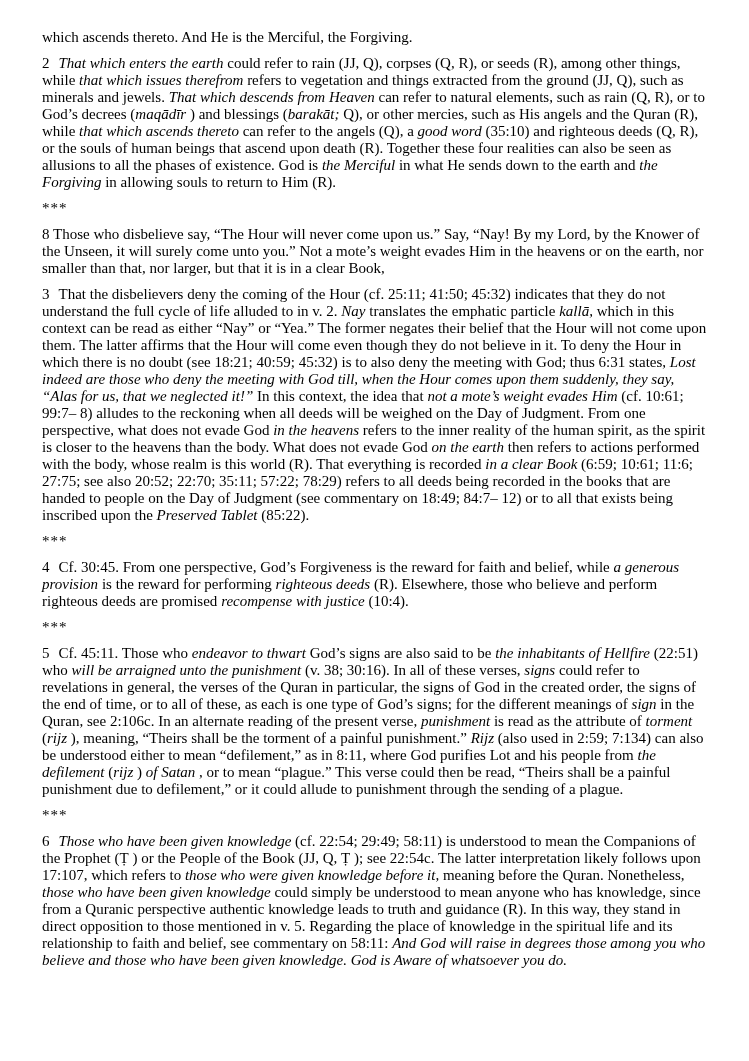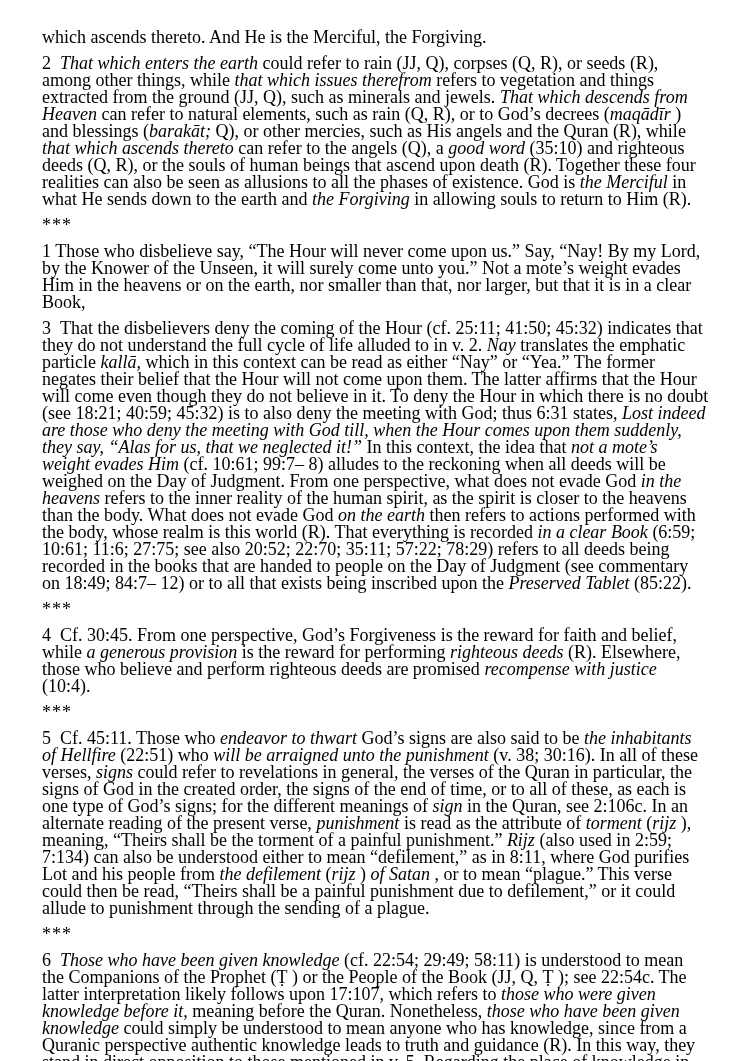--- a/index.html
+++ b/index.html
@@ -8,21 +8,21 @@
     background: #e8e8e8;
   }
   .page {
     position: relative;
     width: 749px;
     height: 1061px;
     margin: 0 auto;
     background: #ffffff;
     color: #000000;
     font-family: "Liberation Serif", "DejaVu Serif", serif;
-    font-size: 18px;
+    font-size: 15px;
     line-height: 17px;
     box-sizing: border-box;
     padding: 29px 40px 20px 42px;
     overflow: hidden;
     text-align: left;
   }
   .text-column {
     width: 100%;
   }
   p.para, p.separator {
@@ -43,21 +43,21 @@
   }
 </style>
 </head>
 <body>
 
 <div class="page">
   <div class="text-column">
       <p class="para verse"><span>which ascends thereto. And He is the Merciful, the Forgiving.</span></p>
       <p class="para commentary"><span class="para-num">2</span><em>That which enters the earth</em><span> could refer to rain (JJ, Q), corpses (Q, R), or seeds (R), among other things, while </span><em>that which issues therefrom</em><span> refers to vegetation and things extracted from the ground (JJ, Q), such as minerals and jewels. </span><em>That which descends from Heaven</em><span> can refer to natural elements, such as rain (Q, R), or to God’s decrees (</span><em>maqādīr</em><span> ) and blessings (</span><em>barakāt;</em><span> Q), or other mercies, such as His angels and the Quran (R), while </span><em>that which ascends thereto</em><span> can refer to the angels (Q), a </span><em>good word</em><span> (35:10) and righteous deeds (Q, R), or the souls of human beings that ascend upon death (R). Together these four realities can also be seen as allusions to all the phases of existence. God is </span><em>the Merciful</em><span> in what He sends down to the earth and </span><em>the Forgiving</em><span> in allowing souls to return to Him (R).</span></p>
       <p class="separator">***</p>
-      <p class="para verse"><span>1 Those who disbelieve say, “The Hour will never come upon us.” Say, “Nay! By my Lord, by the Knower of the Unseen, it will surely come unto you.” Not a mote’s weight evades Him in the heavens or on the earth, nor smaller than that, nor larger, but that it is in a clear Book,</span></p>
+      <p class="para verse"><span>8 Those who disbelieve say, “The Hour will never come upon us.” Say, “Nay! By my Lord, by the Knower of the Unseen, it will surely come unto you.” Not a mote’s weight evades Him in the heavens or on the earth, nor smaller than that, nor larger, but that it is in a clear Book,</span></p>
       <p class="para commentary"><span class="para-num">3</span><span>That the disbelievers deny the coming of the Hour (cf. 25:11; 41:50; 45:32) indicates that they do not understand the full cycle of life alluded to in v. 2. </span><em>Nay</em><span> translates the emphatic particle </span><em>kallā,</em><span> which in this context can be read as either “Nay” or “Yea.” The former negates their belief that the Hour will not come upon them. The latter affirms that the Hour will come even though they do not believe in it. To deny the Hour in which there is no doubt (see 18:21; 40:59; 45:32) is to also deny the meeting with God; thus 6:31 states, </span><em>Lost indeed are those who deny the meeting with God till, when the Hour comes upon them suddenly, they say, “Alas for us, that we neglected it!”</em><span> In this context, the idea that </span><em>not a mote’s weight evades Him</em><span> (cf. 10:61; 99:7– 8) alludes to the reckoning when all deeds will be weighed on the Day of Judgment. From one perspective, what does not evade God </span><em>in the heavens</em><span> refers to the inner reality of the human spirit, as the spirit is closer to the heavens than the body. What does not evade God </span><em>on the earth</em><span> then refers to actions performed with the body, whose realm is this world (R). That everything is recorded </span><em>in a clear Book</em><span> (6:59; 10:61; 11:6; 27:75; see also 20:52; 22:70; 35:11; 57:22; 78:29) refers to all deeds being recorded in the books that are handed to people on the Day of Judgment (see commentary on 18:49; 84:7– 12) or to all that exists being inscribed upon the </span><em>Preserved Tablet</em><span> (85:22).</span></p>
       <p class="separator">***</p>
       <p class="para commentary"><span class="para-num">4</span><span>Cf. 30:45. From one perspective, God’s Forgiveness is the reward for faith and belief, while </span><em>a generous provision</em><span> is the reward for performing </span><em>righteous deeds</em><span> (R). Elsewhere, those who believe and perform righteous deeds are promised </span><em>recompense with justice</em><span> (10:4).</span></p>
       <p class="separator">***</p>
       <p class="para commentary"><span class="para-num">5</span><span>Cf. 45:11. Those who </span><em>endeavor to thwart</em><span> God’s signs are also said to be </span><em>the inhabitants of Hellfire</em><span> (22:51) who </span><em>will be arraigned unto the punishment</em><span> (v. 38; 30:16). In all of these verses, </span><em>signs</em><span> could refer to revelations in general, the verses of the Quran in particular, the signs of God in the created order, the signs of the end of time, or to all of these, as each is one type of God’s signs; for the different meanings of </span><em>sign</em><span> in the Quran, see 2:106c. In an alternate reading of the present verse, </span><em>punishment</em><span> is read as the attribute of </span><em>torment</em><span> (</span><em>rijz</em><span> ), meaning, “Theirs shall be the torment of a painful punishment.” </span><em>Rijz</em><span> (also used in 2:59; 7:134) can also be understood either to mean “defilement,” as in 8:11, where God purifies Lot and his people from </span><em>the defilement</em><span> (</span><em>rijz</em><span> ) </span><em>of Satan</em><span> , or to mean “plague.” This verse could then be read, “Theirs shall be a painful punishment due to defilement,” or it could allude to punishment through the sending of a plague.</span></p>
       <p class="separator">***</p>
       <p class="para commentary"><span class="para-num">6</span><em>Those who have been given knowledge</em><span> (cf. 22:54; 29:49; 58:11) is understood to mean the Companions of the Prophet (Ṭ ) or the People of the Book (JJ, Q, Ṭ ); see 22:54c. The latter interpretation likely follows upon 17:107, which refers to </span><em>those who were given knowledge before it,</em><span> meaning before the Quran. Nonetheless, </span><em>those who have been given knowledge</em><span> could simply be understood to mean anyone who has knowledge, since from a Quranic perspective authentic knowledge leads to truth and guidance (R). In this way, they stand in direct opposition to those mentioned in v. 5. Regarding the place of knowledge in the spiritual life and its relationship to faith and belief, see commentary on 58:11: </span><em>And God will raise in degrees those among you who believe and those who have been given knowledge. God is Aware of whatsoever you do.</em></p>
     </div>
 </div>
 

